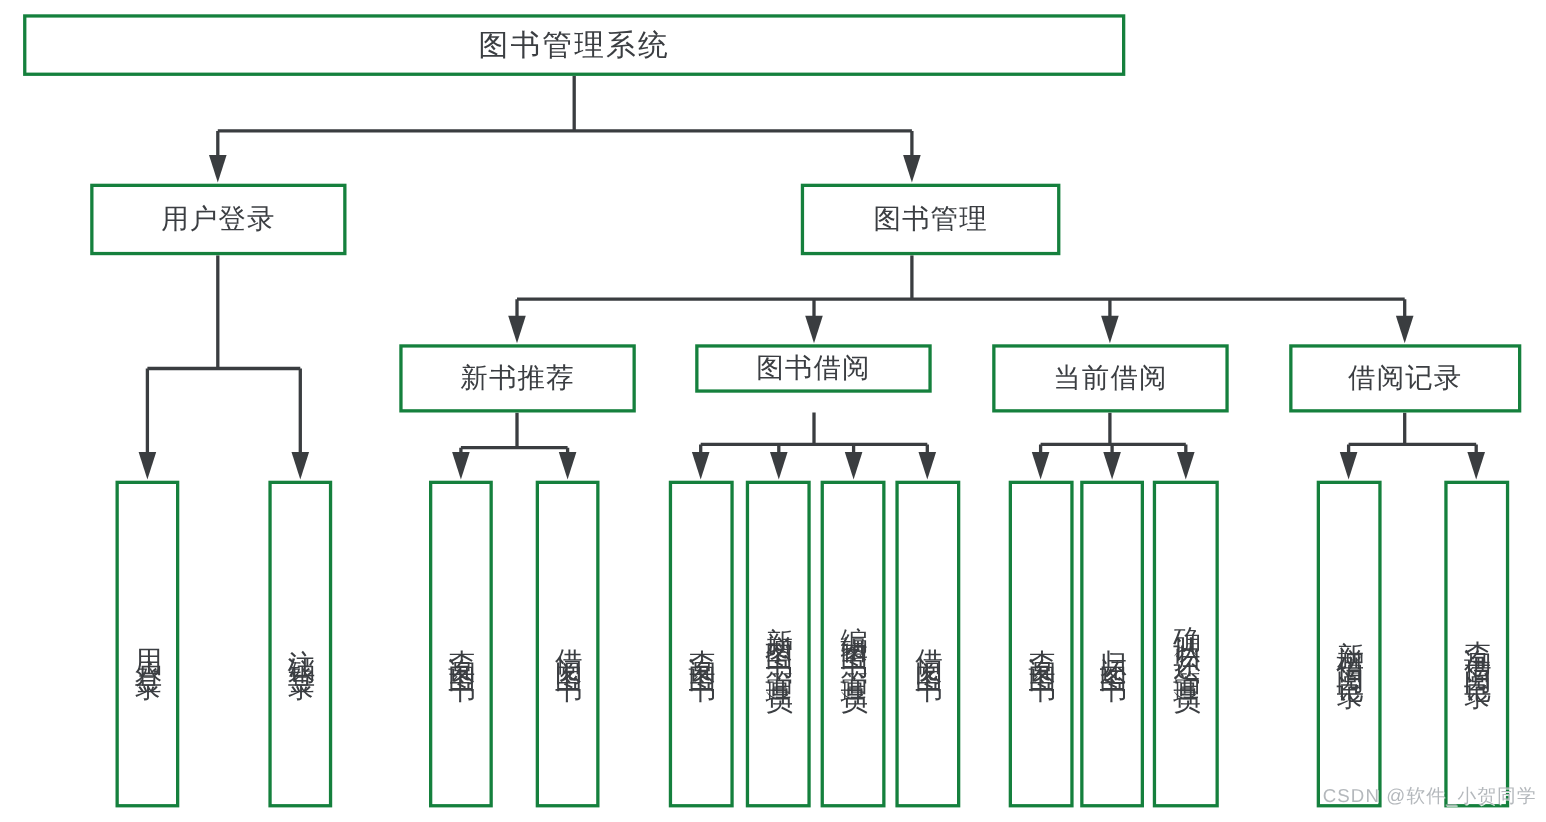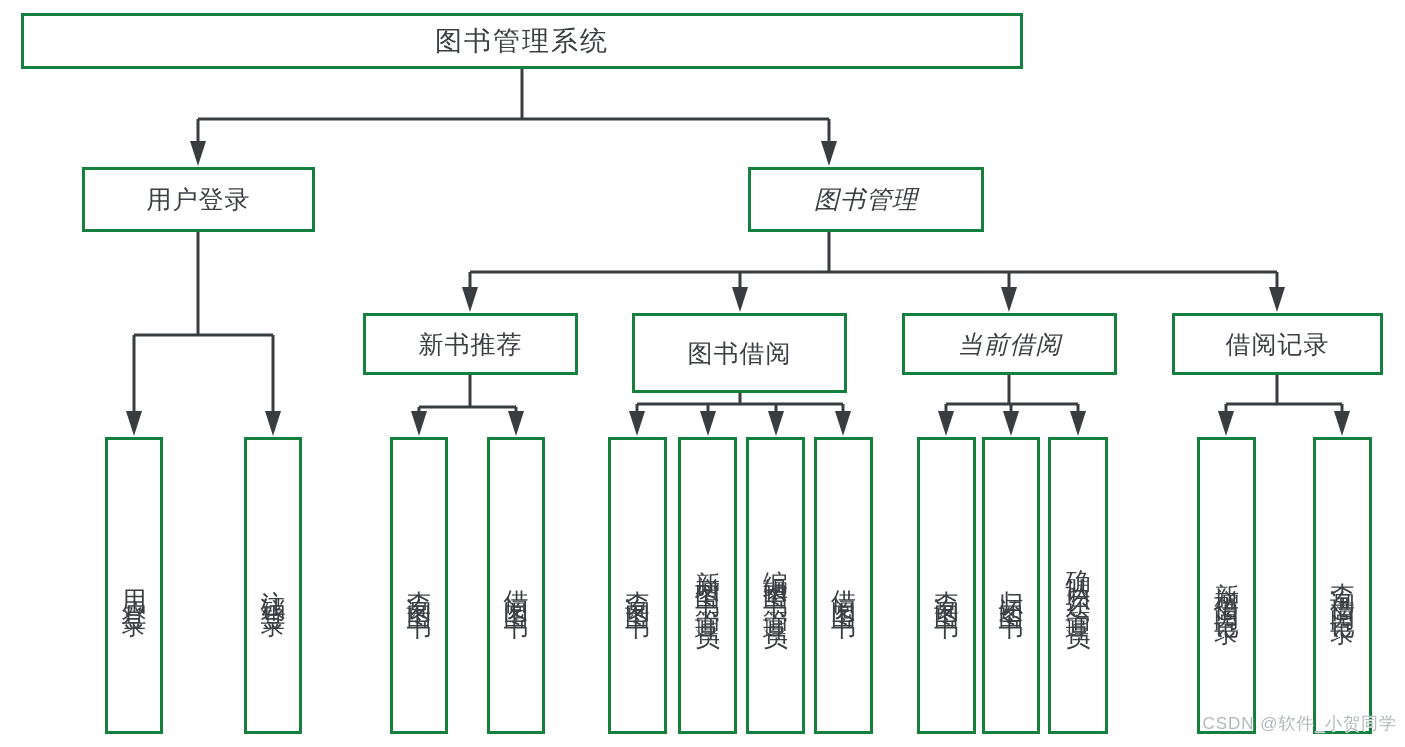--- a/index.html
+++ b/index.html
@@ -105,25 +105,25 @@
       <polygon points="1003,411 1019,411 1011,436"></polygon>
       <polygon points="1070,411 1086,411 1078,436"></polygon>
       <polygon points="1218,411 1234,411 1226,436"></polygon>
       <polygon points="1334,411 1350,411 1342,436"></polygon>
     </g>
   </svg>
 
   <div class="node h-node root-node" style="left:21px;top:13px;width:1002px;height:56px;">图书管理系统</div>
 
   <div class="node h-node" style="left:82px;top:167px;width:233px;height:65px;">用户登录</div>
-  <div class="node h-node" style="left:748px;top:167px;width:236px;height:65px;font-style:italic;">图书管理</div>
+  <div class="node h-node" style="left:728px;top:167px;width:236px;height:65px;">图书管理</div>
 
   <div class="node h-node" style="left:363px;top:313px;width:215px;height:62px;">新书推荐</div>
-  <div class="node h-node" style="left:632px;top:313px;width:215px;height:80px;">图书借阅</div>
-  <div class="node h-node" style="left:902px;top:313px;width:215px;height:62px;font-style:italic;">当前借阅</div>
+  <div class="node h-node" style="left:632px;top:313px;width:215px;height:44px;">图书借阅</div>
+  <div class="node h-node" style="left:902px;top:313px;width:215px;height:62px;">当前借阅</div>
   <div class="node h-node" style="left:1172px;top:313px;width:211px;height:62px;">借阅记录</div>
 
   <div class="node v-node" style="left:105px;top:437px;width:58px;height:297px;">用户登录</div>
   <div class="node v-node" style="left:244px;top:437px;width:58px;height:297px;">注销登录</div>
 
   <div class="node v-node" style="left:390px;top:437px;width:58px;height:297px;">查询图书</div>
   <div class="node v-node" style="left:487px;top:437px;width:58px;height:297px;">借阅图书</div>
 
   <div class="node v-node" style="left:608px;top:437px;width:59px;height:297px;">查询图书</div>
   <div class="node v-node" style="left:678px;top:437px;width:59px;height:297px;">新增图书（管理员）</div>

